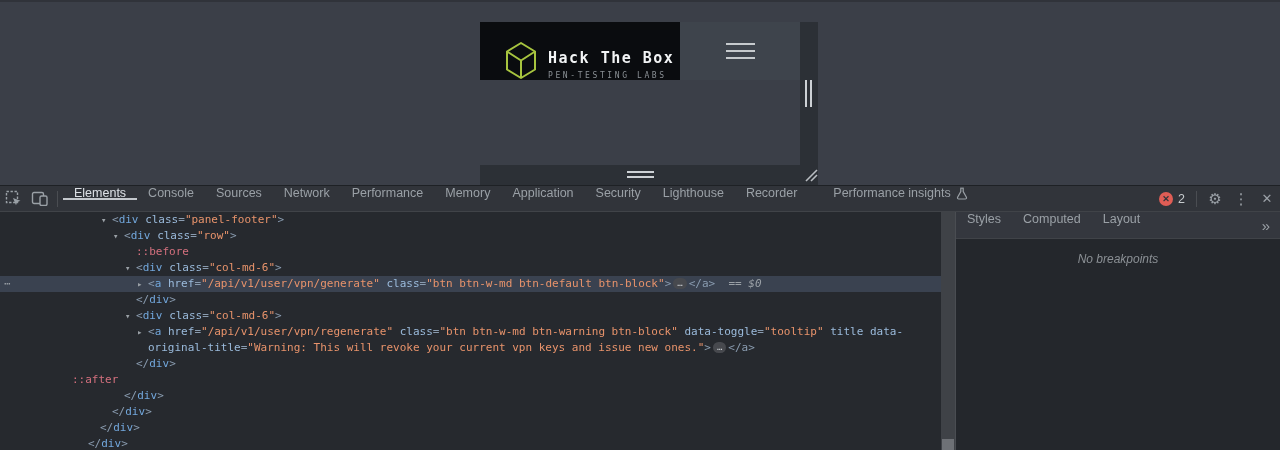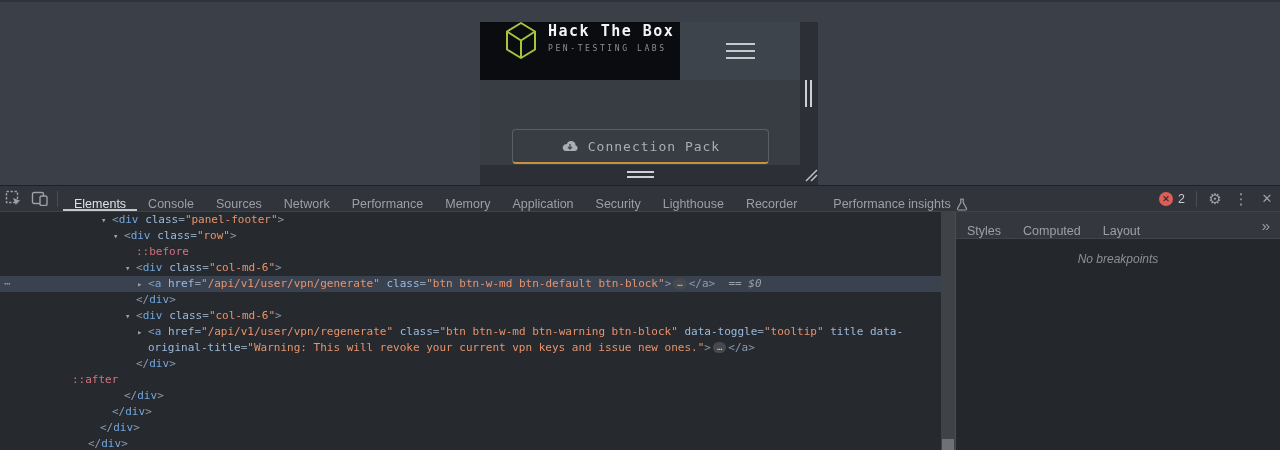--- a/index.html
+++ b/index.html
@@ -7,21 +7,21 @@
   *{box-sizing:border-box;}
 
   
   #page-area{position:absolute;left:0;top:0;width:1280px;height:185px;background:#3b3f48;}
   #page-area .top-edge{position:absolute;left:0;top:0;width:100%;height:2px;background:#30333a;}
   #right-gutter{position:absolute;left:800px;top:22px;width:18px;height:163px;background:#2c3036;}
   #bottom-gutter{position:absolute;left:480px;top:165px;width:338px;height:20px;background:#2c3036;}
 
   #device-window{position:absolute;left:480px;top:22px;width:320px;height:143px;}
   #site-header{display:flex;height:58px;}
-  #logo-block{width:200px;background:#0a0c0f;display:flex;align-items:flex-start;padding-left:24px;cursor:pointer;}
+  #logo-block{width:200px;background:#0a0c0f;display:flex;align-items:flex-end;padding-left:24px;cursor:pointer;}
   #logo-text{margin-left:10px;display:flex;flex-direction:column;}
   #logo-title{color:#f2f4f5;font-family:"DejaVu Sans Mono",monospace;font-weight:bold;
     font-size:15px;letter-spacing:1.5px;white-space:nowrap;}
   #logo-subtitle{color:#8a9095;font-family:"DejaVu Sans Mono",monospace;font-size:8px;
     letter-spacing:2.6px;margin-top:4px;white-space:nowrap;}
   #menu-block{flex:1;background:#3e444c;display:flex;align-items:center;justify-content:center;}
   #hamburger{display:flex;flex-direction:column;gap:5px;cursor:pointer;}
   #hamburger span{display:block;width:29px;height:2px;background:#c6cacd;}
   #site-body{height:85px;background:#383d44;position:relative;}
   #connection-pack-btn{position:absolute;left:32px;right:31px;top:49px;height:35px;
@@ -35,21 +35,21 @@
   .handle-horiz i{display:block;width:27px;height:2px;background:#cdd1d5;}
   .handle-corner{position:absolute;left:324px;top:3px;}
 
   
   #devtools{position:absolute;left:0;top:185px;width:1280px;height:265px;
     background:#26292e;color:#9aa0a6;font-size:12.5px;border-top:1px solid #1e2125;}
   #dt-toolbar{height:26px;background:#31343a;border-bottom:1px solid #404348;
     display:flex;align-items:center;}
   .tb-icon{display:flex;align-items:center;justify-content:center;width:26px;height:25px;cursor:pointer;}
   .tb-divider{width:1px;height:16px;background:#4a4d52;margin:0 5px;}
-  #main-tabs,#sidebar-tabs{display:flex;height:100%;align-items:flex-end;}
+  #main-tabs,#sidebar-tabs{display:flex;height:100%;align-items:flex-start;}
   .dt-tab{padding:0 11px;display:flex;align-items:center;gap:5px;white-space:nowrap;
     color:#9aa0a6;cursor:pointer;}
   .dt-tab.selected{color:#dde1e6;box-shadow:inset 0 -2px 0 #c3c7cc;}
   .dt-tab.gap-before{margin-left:14px;}
   #tb-right{margin-left:auto;display:flex;align-items:center;height:100%;}
   #error-badge{display:flex;align-items:center;gap:5px;cursor:pointer;padding:0 6px;}
   #error-circle{width:14px;height:14px;border-radius:50%;background:var(--error-red,#e05d55);
     color:#31343a;font-size:9px;font-weight:bold;display:flex;align-items:center;justify-content:center;}
   #error-count{color:#c6cacd;}
   .glyph{font-size:15px;color:#9aa0a6;}
@@ -105,30 +105,20 @@
         </div>
       </div>
       <div id="menu-block">
         <div id="hamburger">
           <span></span>
             <span></span>
             <span></span>
         </div>
       </div>
     </div>
-    <div id="site-body">
-      <button id="connection-pack-btn">
-        <svg width="18" height="13" viewBox="0 0 24 16">
-          <path d="M19.4 6.2A6 6 0 0 0 7.8 4.6 5 5 0 0 0 5 14h13.6a4 4 0 0 0 .8-7.8z" fill="#a9aeb4"></path>
-          <path d="M12 4.5v6" stroke="#383d44" stroke-width="1.6" fill="none"></path>
-          <path d="M9.4 8.4 12 11.4l2.6-3" stroke="#383d44" stroke-width="1.6" fill="none"></path>
-        </svg>
-        <span>Connection Pack</span>
-      </button>
-    </div>
   </div>
 
   <div id="right-gutter">
     <div class="handle-vert">
         <i></i>
         <i></i>
       </div>
   </div>
   <div id="bottom-gutter">
     <div class="handle-horiz">

